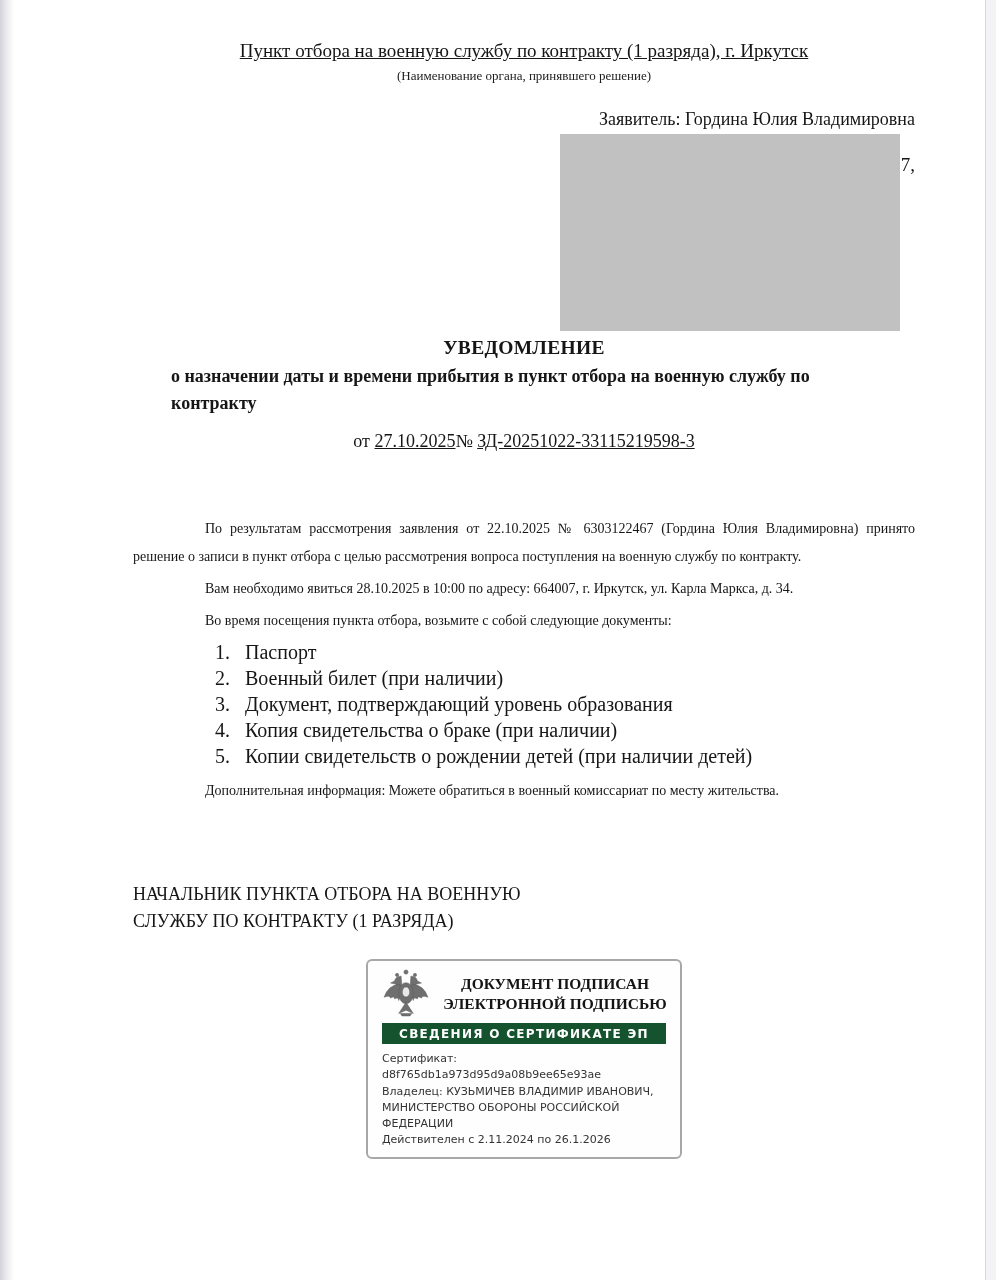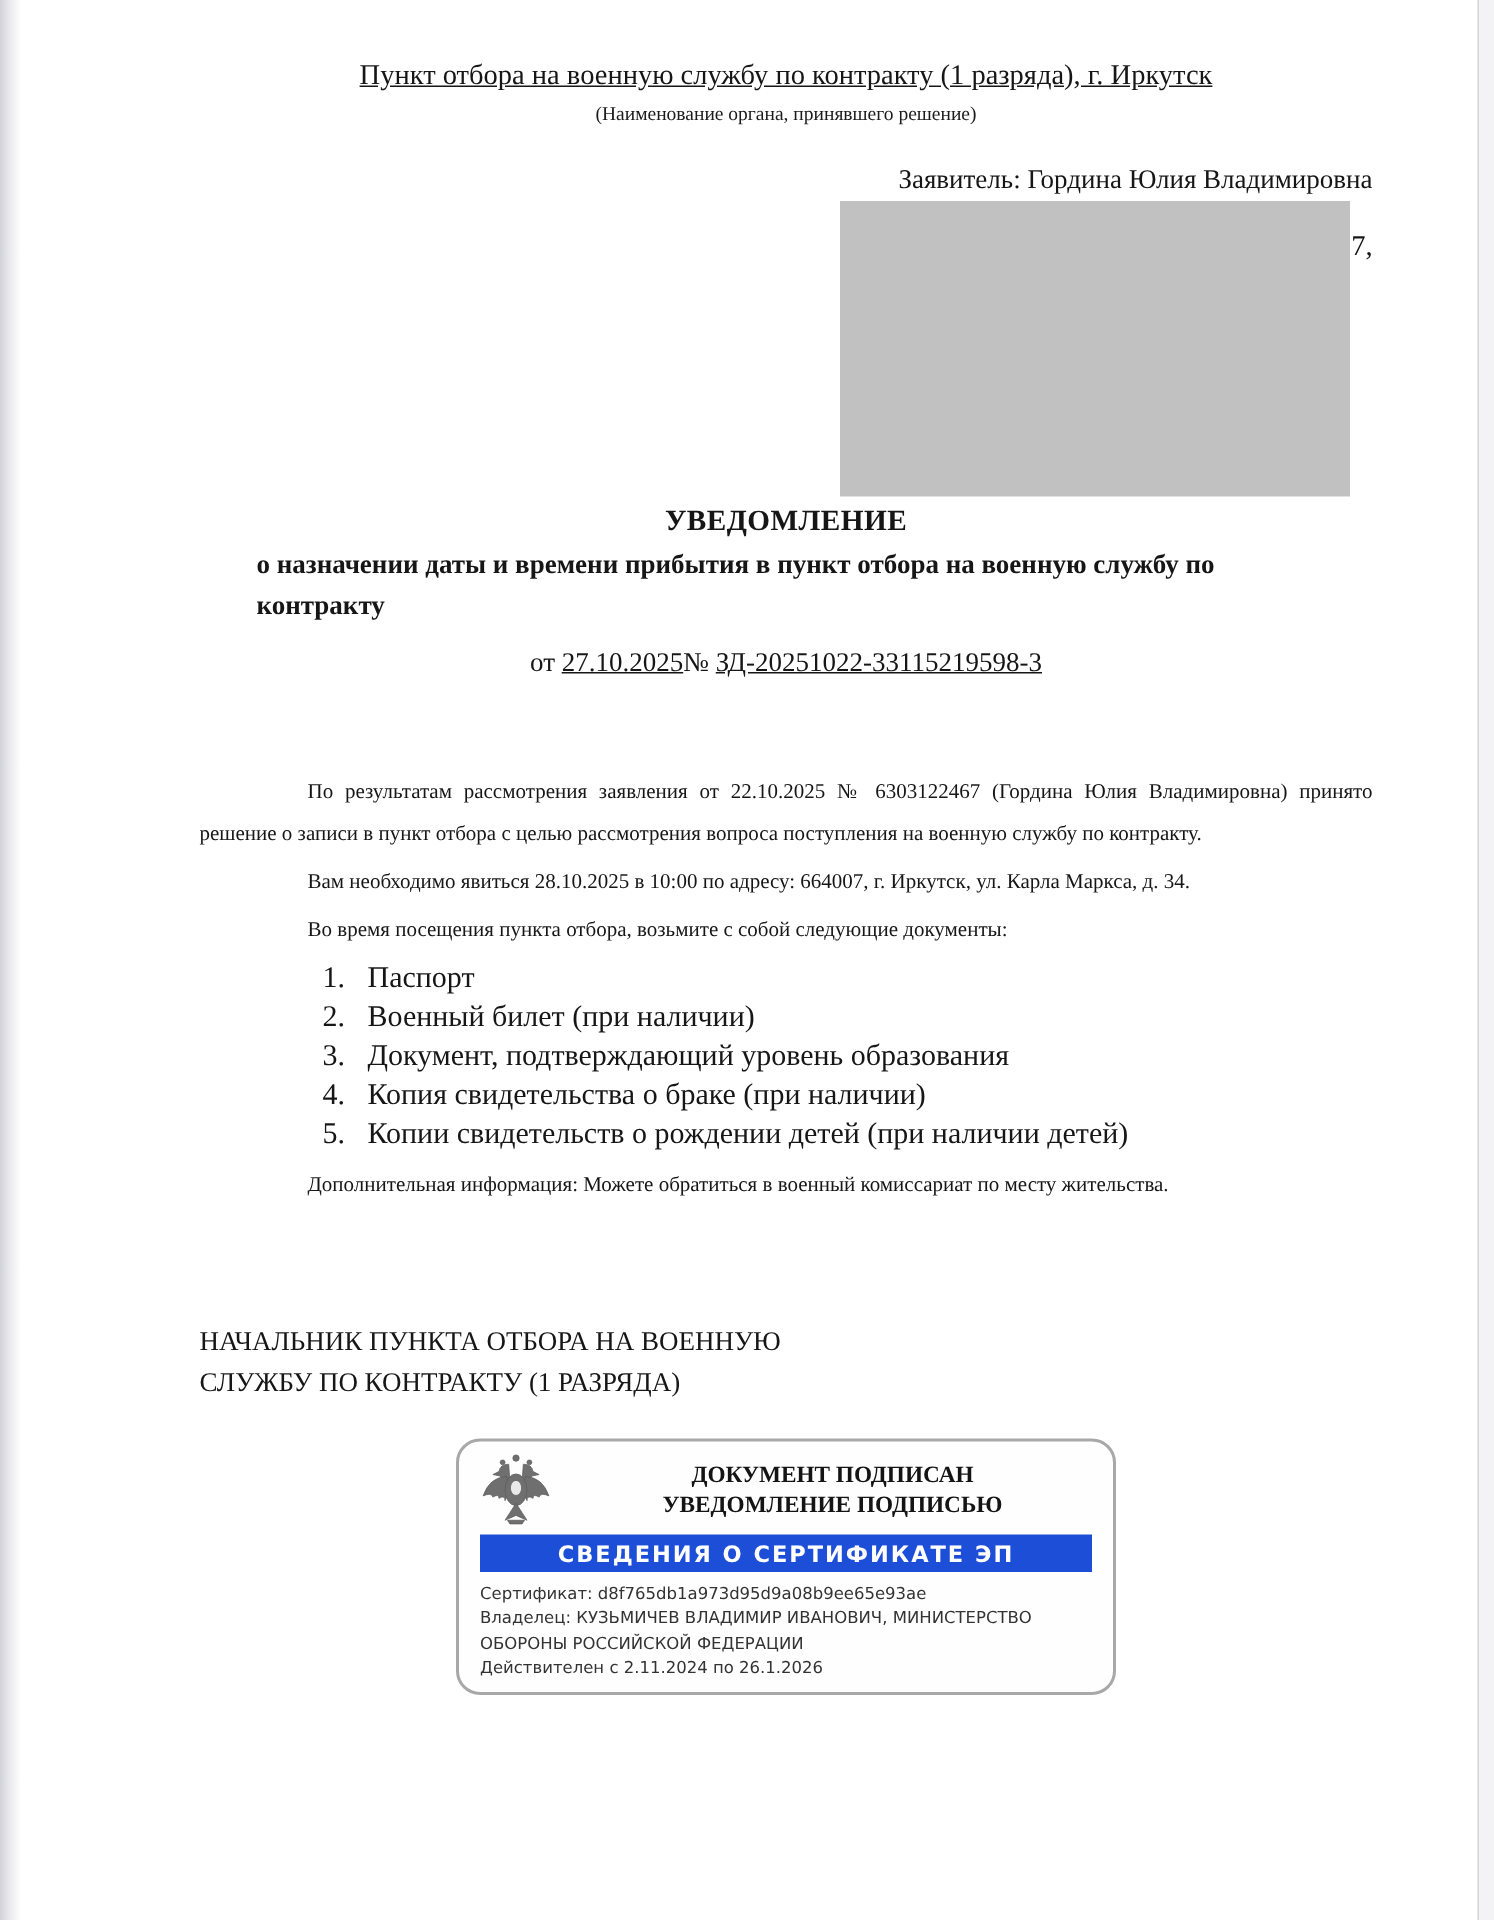--- a/index.html
+++ b/index.html
@@ -41,33 +41,33 @@
   .p4 { margin-top:8px; }
 
   ol.doc-list { margin:4px 0 0 0; padding:0 0 0 102px; font-size:20px; line-height:26px; }
   ol.doc-list li { padding-left:10px; }
 
   .sig-row { display:flex; margin-top:76px; font-size:18px; line-height:27px; }
   .sig-left { width:390px; text-align:left; }
   .sig-right { flex:1; text-align:right; }
 
   .stamp {
-    width:440px; margin:24px auto 0; box-sizing:border-box;
-    border:2px solid #a8a8a8; border-radius:16px; padding:5px 10px 8px;
+    width:316px; margin:24px auto 0; box-sizing:border-box;
+    border:2px solid #a8a8a8; border-radius:6px; padding:5px 10px 8px;
     background:#fefefe;
   }
   .stamp-head { display:flex; align-items:center; gap:10px; padding:2px 2px 0; }
   .eagle { width:52px; height:52px; flex:none; }
   .stamp-title {
     flex:1; text-align:center; font-weight:bold; font-size:15.5px; line-height:1.32;
     font-family:"Liberation Serif", serif; color:#141414;
   }
   .stamp-bar {
-    background:#1d4ed8; color:#ffffff; font-family:"DejaVu Sans", sans-serif;
-    font-weight:bold; font-size:15px; letter-spacing:1.3px; text-align:center;
+    background:#14532d; color:#ffffff; font-family:"DejaVu Sans", sans-serif;
+    font-weight:bold; font-size:12px; letter-spacing:1.3px; text-align:center;
     padding:4px 0 3px; margin:3px 4px 7px;
   }
   .stamp-info {
     font-family:"DejaVu Sans", sans-serif; font-size:11px; line-height:1.48;
     color:#333333; padding:0 4px;
   }
   .stamp-info div { margin:0; }
 </style>
 </head>
 <body>
@@ -132,21 +132,21 @@
             <path d="M24 20 q-14 1 -19 16 q7 -3 8 1 q5 -3 5 1 q5 -3 5 2 l4 -9 z"></path>
             <path d="M40 20 q14 1 19 16 q-7 -3 -8 1 q-5 -3 -5 1 q-5 -3 -5 2 l-4 -9 z"></path>
             <ellipse cx="32" cy="31" rx="9" ry="13"></ellipse>
             <path d="M32 42 l-9 14 q9 -4 9 -4 q0 0 9 4 z"></path>
             <path d="M25 56 h14 l-2 3 h-10 z"></path>
             <ellipse cx="32" cy="29.5" rx="4.6" ry="6.2" fill="#e9e9e9" stroke="#5c5c5c"></ellipse>
           </g>
         </svg>
         <div class="stamp-title">
           <div>ДОКУМЕНТ ПОДПИСАН</div>
-          <div>УВЕДОМЛЕНИЕ ПОДПИСЬЮ</div>
+          <div>ЭЛЕКТРОННОЙ ПОДПИСЬЮ</div>
         </div>
       </div>
       <div class="stamp-bar">СВЕДЕНИЯ О СЕРТИФИКАТЕ ЭП</div>
       <div class="stamp-info">
         <div>Сертификат: d8f765db1a973d95d9a08b9ee65e93ae</div>
         <div>Владелец: КУЗЬМИЧЕВ ВЛАДИМИР ИВАНОВИЧ, МИНИСТЕРСТВО ОБОРОНЫ РОССИЙСКОЙ ФЕДЕРАЦИИ</div>
         <div>Действителен с 2.11.2024 по 26.1.2026</div>
       </div>
     </div>
 

